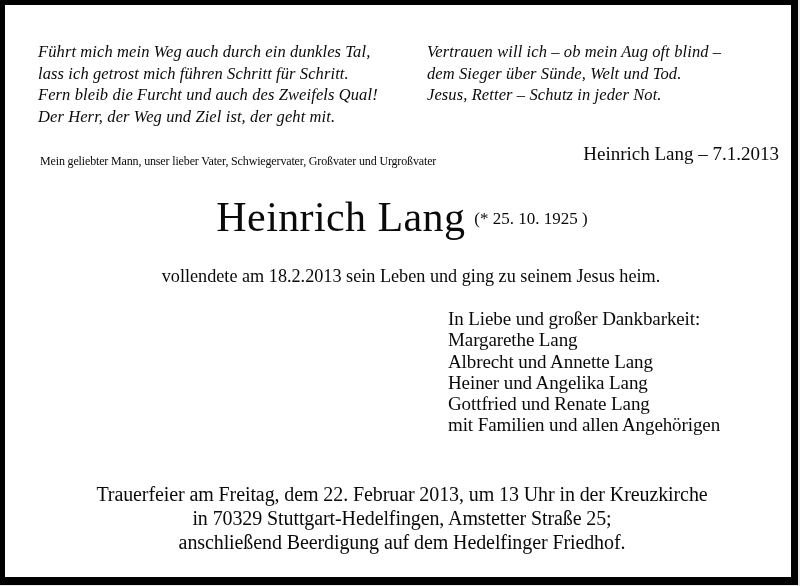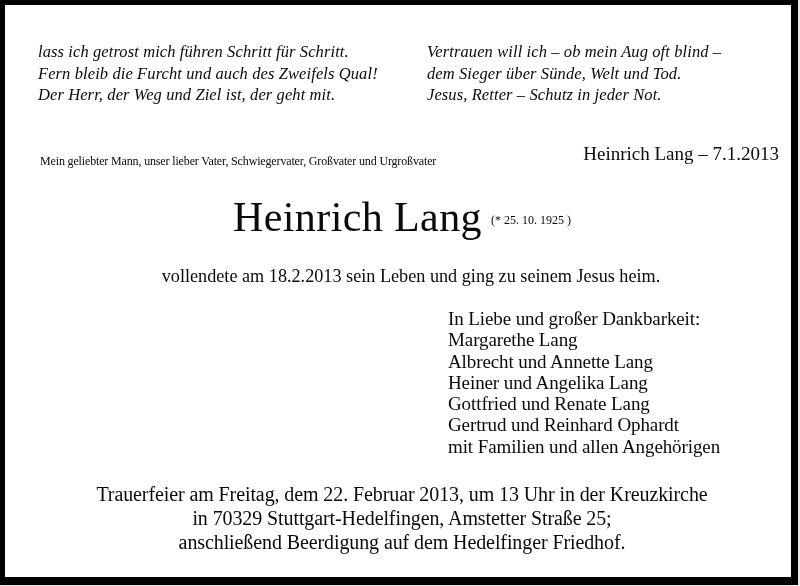--- a/index.html
+++ b/index.html
@@ -95,21 +95,21 @@
     right: 0;
     text-align: center;
     padding-left: 8px;
   }
   .deceased-name {
     font-size: 42px;
     line-height: 46px;
     letter-spacing: 0.4px;
   }
   .birth-date {
-    font-size: 12px;
+    font-size: 17px;
     letter-spacing: 0px;
     position: relative;
     top: -7px;
     padding-left: 9px;
   }
 
   
   .passing {
     position: absolute;
     top: 258px;
@@ -147,20 +147,21 @@
 </head>
 <body>
 
 <div class="obituary-frame">
   <div class="obituary-border">
     <div class="obituary-page">
 
       <div class="poem-row">
 
         <div class="poem poem-left">
+          <div class="tline">Führt mich mein Weg auch durch ein dunkles Tal,</div>
           <div class="tline">lass ich getrost mich führen Schritt für Schritt.</div>
           <div class="tline">Fern bleib die Furcht und auch des Zweifels Qual!</div>
           <div class="tline">Der Herr, der Weg und Ziel ist, der geht mit.</div>
         </div>
 
         <div class="poem poem-right">
           <div class="tline">Vertrauen will ich – ob mein Aug oft blind –</div>
           <div class="tline">dem Sieger über Sünde, Welt und Tod.</div>
           <div class="tline">Jesus, Retter – Schutz in jeder Not.</div>
         </div>
@@ -175,21 +176,20 @@
       </div>
 
       <div class="passing tline">vollendete am 18.2.2013 sein Leben und ging zu seinem Jesus heim.</div>
 
       <div class="family">
         <div class="tline">In Liebe und großer Dankbarkeit:</div>
         <div class="tline">Margarethe Lang</div>
         <div class="tline">Albrecht und Annette Lang</div>
         <div class="tline">Heiner und Angelika Lang</div>
         <div class="tline">Gottfried und Renate Lang</div>
-        <div class="tline">Gertrud und Reinhard Ophardt</div>
         <div class="tline">mit Familien und allen Angehörigen</div>
       </div>
 
       <div class="service">
         <div class="tline">Trauerfeier am Freitag, dem 22. Februar 2013, um 13 Uhr in der Kreuzkirche</div>
         <div class="tline">in 70329 Stuttgart-Hedelfingen, Amstetter Straße 25;</div>
         <div class="tline">anschließend Beerdigung auf dem Hedelfinger Friedhof.</div>
       </div>
 
     </div>

